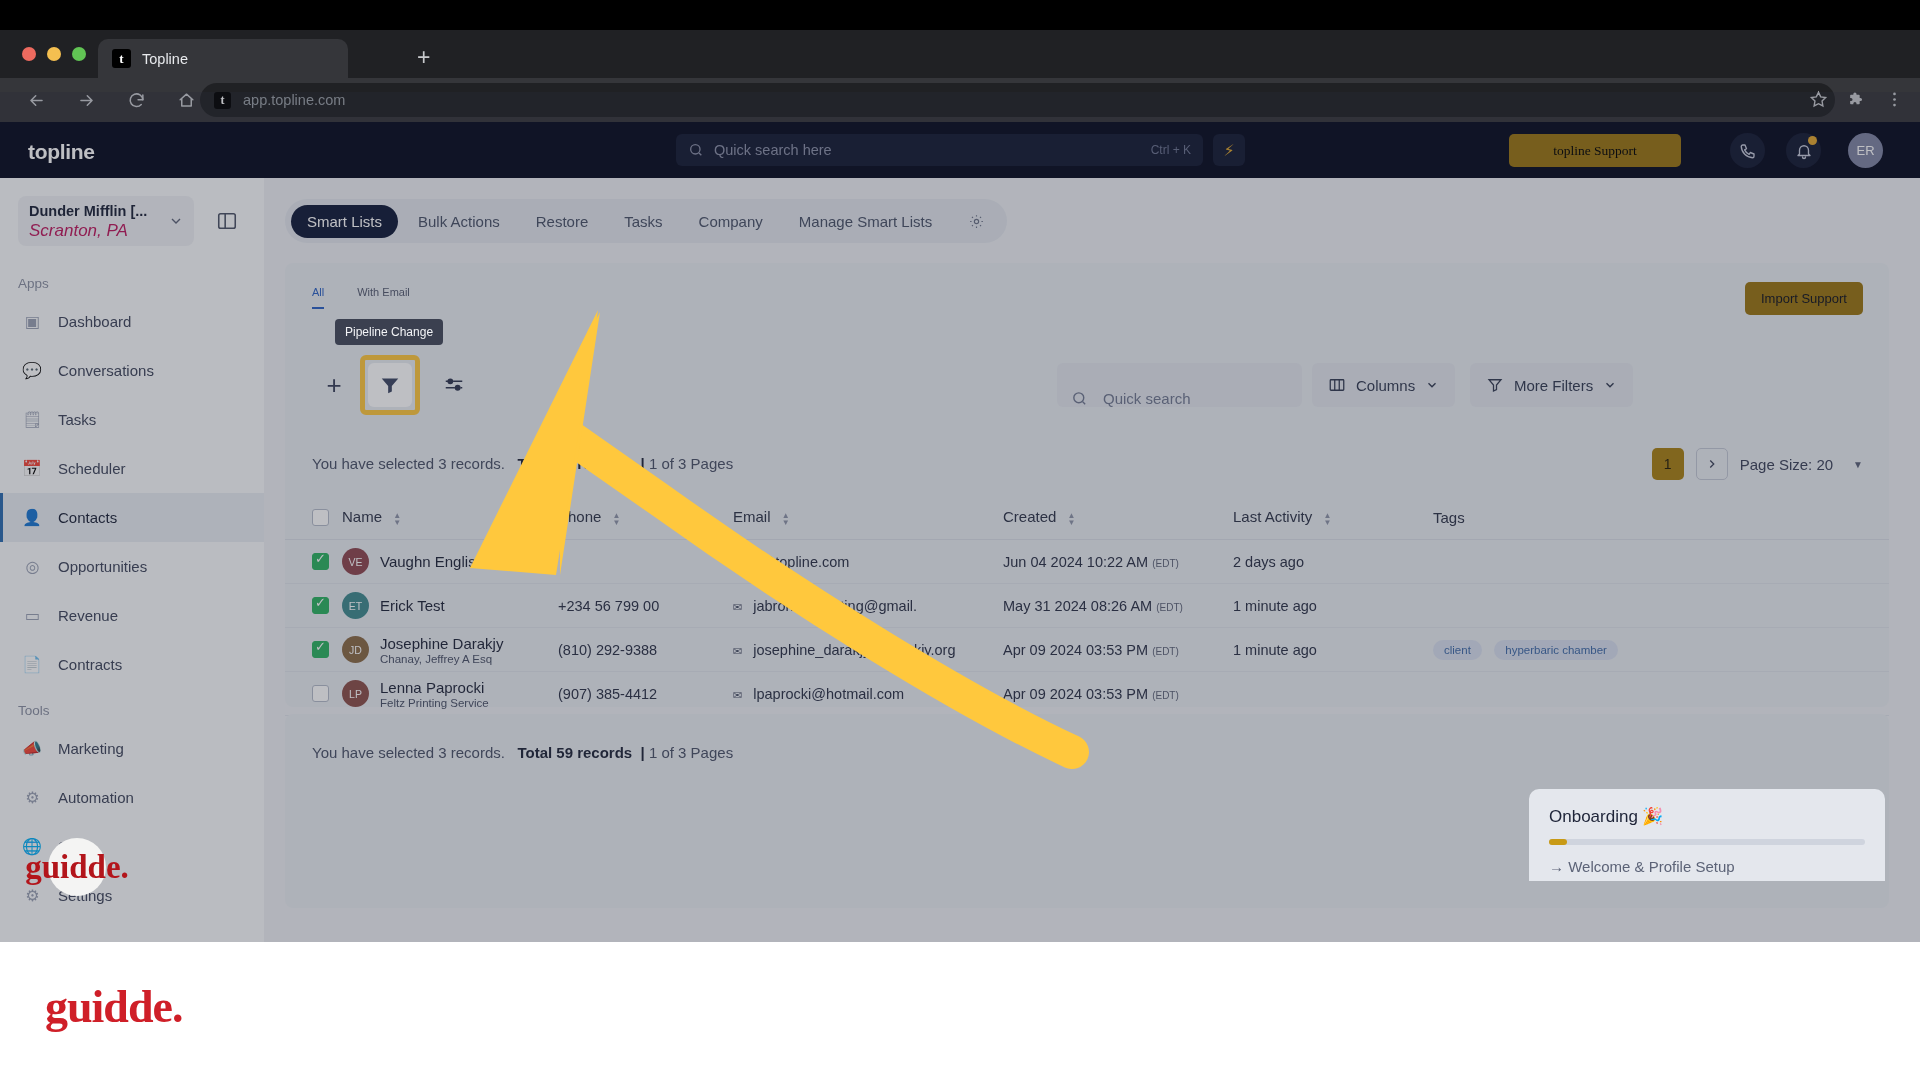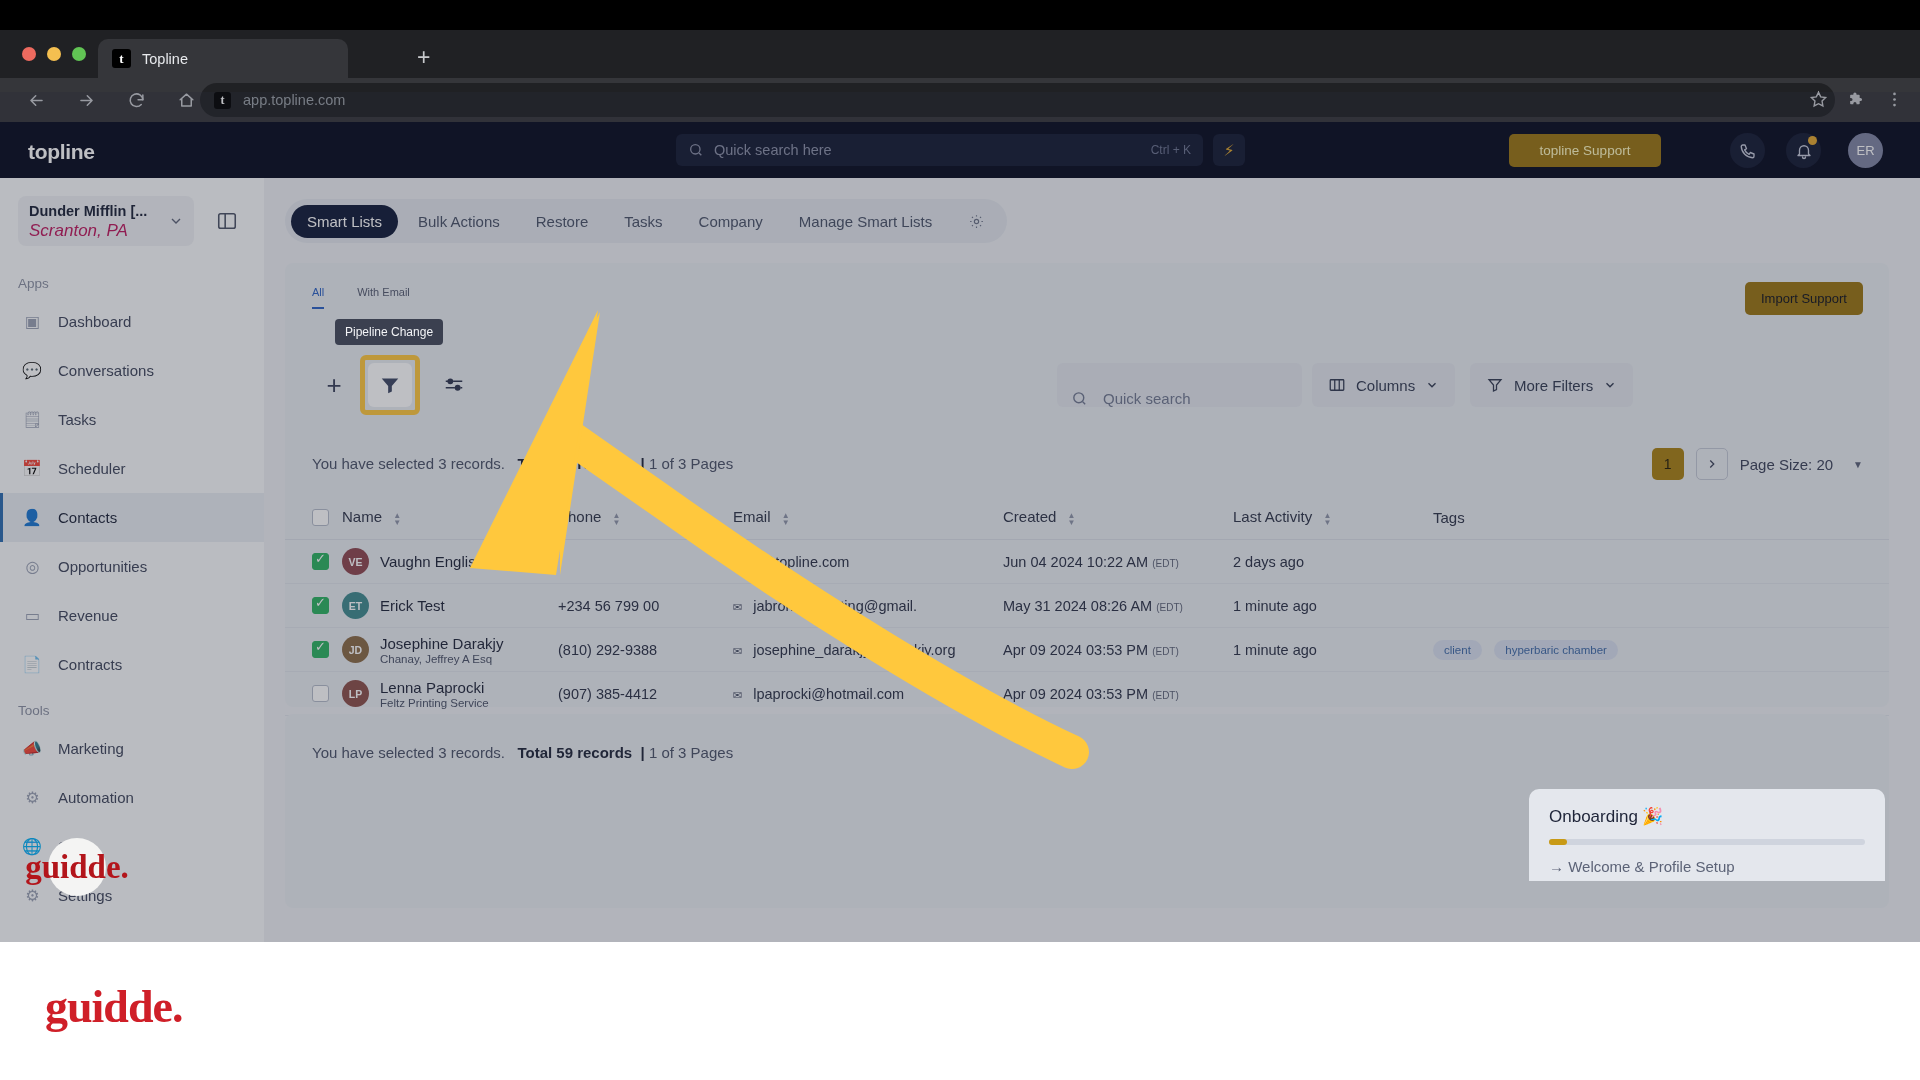--- a/index.html
+++ b/index.html
@@ -53,24 +53,24 @@
            font-weight:700; letter-spacing:-.3px; }
   .gsearch { position:absolute; left:676px; top:12px; width:527px; height:32px;
              background:#141a33; border-radius:6px; display:flex;
              align-items:center; padding:0 12px; gap:10px; }
   .gsearch .ph { color:#8b91a8; font-size:14.5px; flex:1; }
   .kbd { color:#6c7490; font-size:12px; }
   .gsearch svg { width:16px; height:16px; stroke:#8b91a8; fill:none; stroke-width:2; }
   .bolt { position:absolute; left:1213px; top:12px; width:32px; height:32px;
           background:#141a33; border-radius:6px; display:flex;
           align-items:center; justify-content:center; color:#e0a82e; font-size:16px; }
-  .supportbtn { position:absolute; left:1509px; top:12px; width:152px; height:33px;
-                background:#9a7512; border-radius:5px; color:#fef9c3;
+  .supportbtn { position:absolute; left:1509px; top:12px; width:172px; height:33px;
+                background:#9a7512; border-radius:5px; color:#000000;
                 font-size:13.5px; display:flex; align-items:center;
-                justify-content:center; }
+                justify-content:center;font-family:Liberation Serif, serif; }
   .circbtn { position:absolute; top:11px; width:35px; height:35px; border-radius:50%;
              background:#141a33; display:flex; align-items:center; justify-content:center; }
   .circbtn svg { width:18px; height:18px; stroke:#c6cada; fill:none; stroke-width:1.8;
                  stroke-linecap:round; stroke-linejoin:round; }
   .c-phone { left:1730px; } .c-bell { left:1786px; }
   .belldot { position:absolute; right:4px; top:3px; width:9px; height:9px;
              border-radius:50%; background:#e3a72f; }
   .avatar-hdr { position:absolute; left:1848px; top:11px; width:35px; height:35px;
                 border-radius:50%; background:#7e84a3; color:#fff; font-size:13px;
                 display:flex; align-items:center; justify-content:center; }
@@ -179,21 +179,21 @@
   .col-created { width:230px; } .col-last { width:200px; } .col-tags { flex:1; }
   .sorter { display:inline-flex; flex-direction:column; margin-left:7px;
             line-height:0; vertical-align:middle; }
   .sorter span { font-size:8px; color:#8d94a8; line-height:7px; }
   .chkbox { width:17px; height:17px; border:1.5px solid #b4bbc9; border-radius:3px;
             background:#fff; }
   .chkbox.on { background:#2bb261; border-color:#2bb261; position:relative; }
   .chkbox.on::after { content:"✓"; position:absolute; left:2px; top:-3px;
             color:#fff; font-size:13px; }
   .av { width:27px; height:27px; border-radius:50%; color:#fff; font-size:10.5px;
-        display:flex; align-items:center; justify-content:center; font-weight:700; }
+        display:flex; align-items:center; justify-content:center; font-weight:400; }
   .namecell { display:flex; align-items:center; gap:11px; }
   .nm { color:#1e2438; font-size:15px; }
   .nmsub { color:#4a5268; font-size:11.5px; margin-top:1px; }
   .cellv { color:#2b3247; font-size:14.5px; }
   .tz { font-size:10px; color:#5d6478; }
   .mailico { color:#4a5268; font-size:11px; margin-right:7px; }
   .tag { display:inline-block; background:#d7dfee; color:#3f6aa8; font-size:11.5px;
          border-radius:12px; padding:4px 11px; margin-right:8px; }
 
   .botbar { position:absolute; left:27px; top:30px; font-size:15px; color:#4a5268; }

